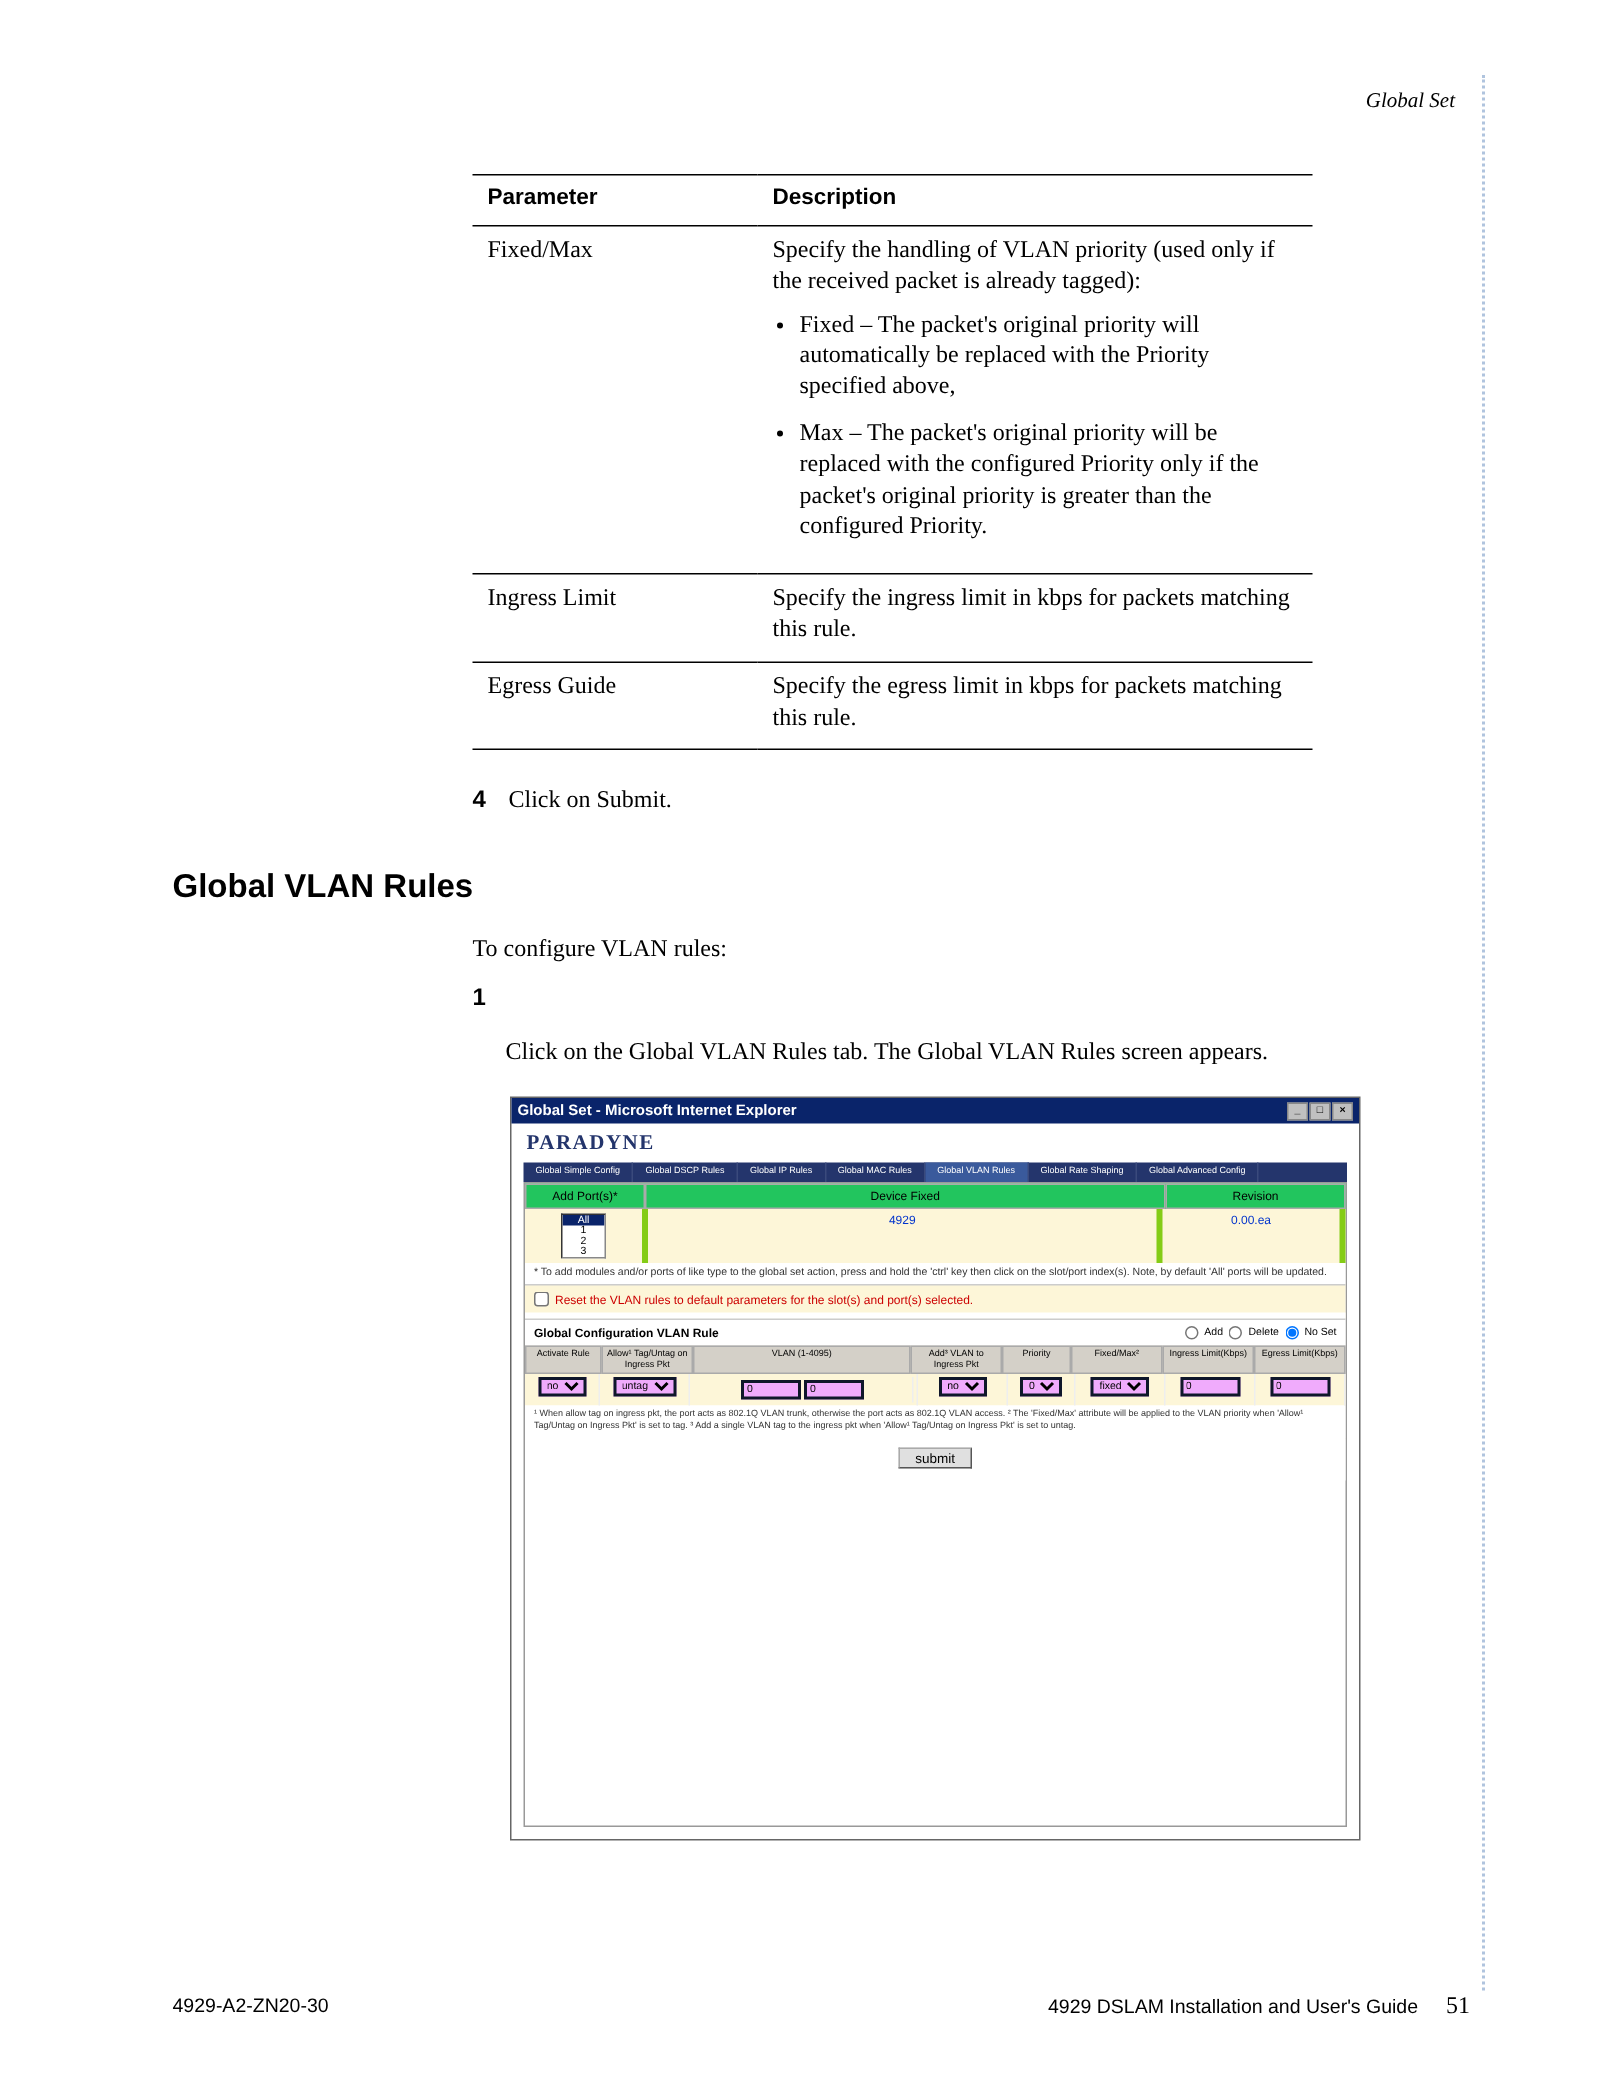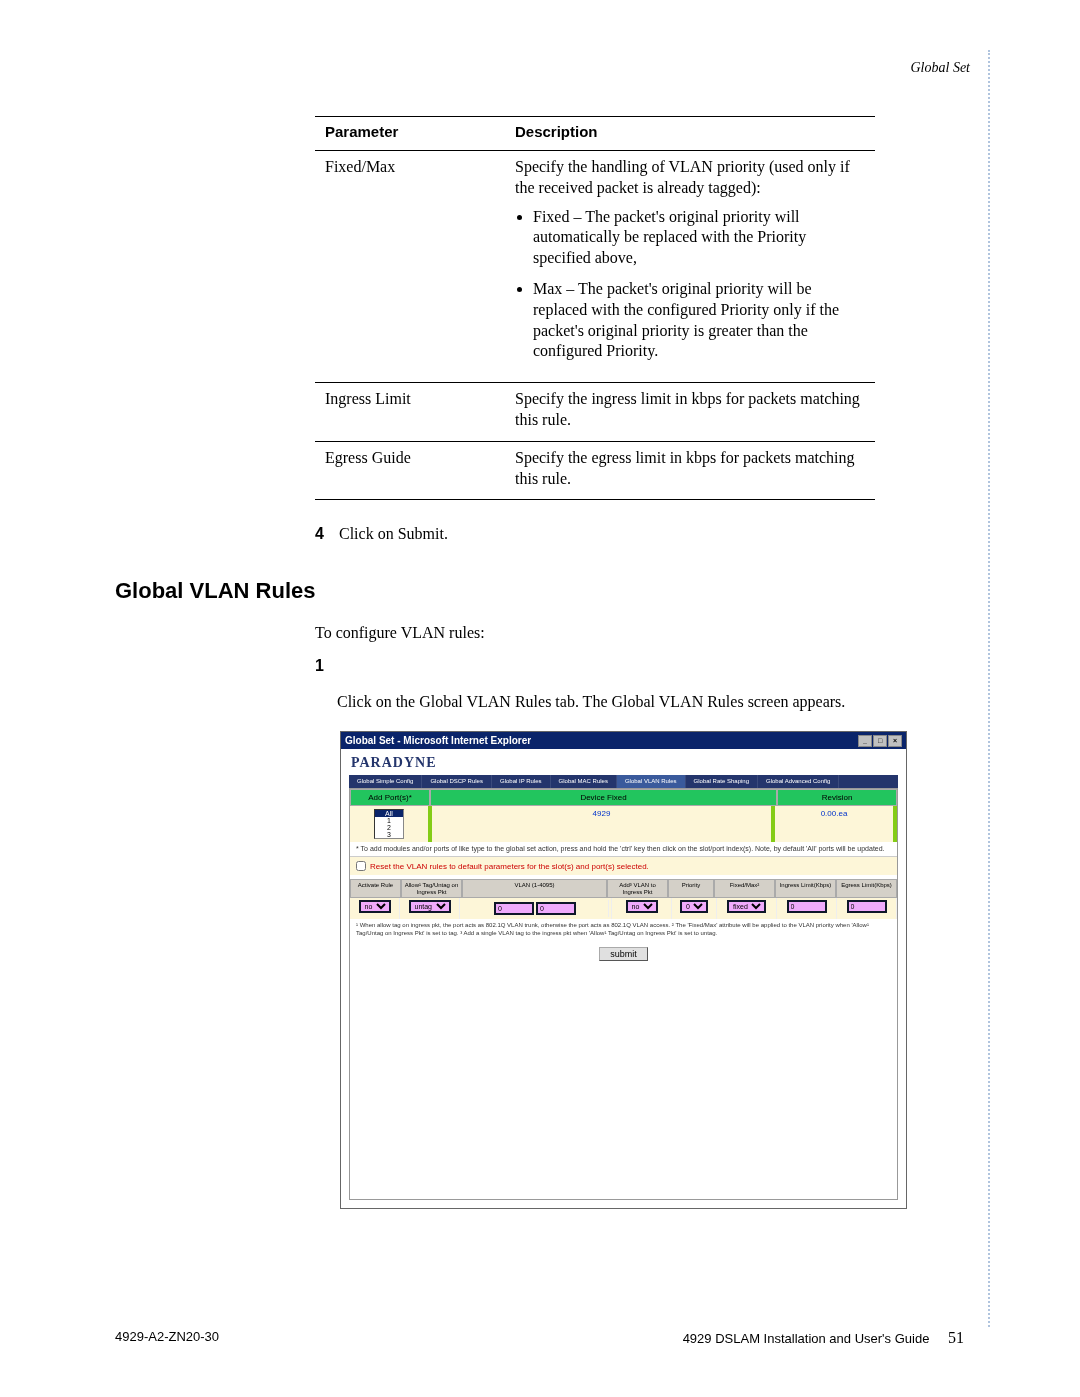--- a/index.html
+++ b/index.html
@@ -279,21 +279,21 @@
   .submit-row button {
     font-size: 9px;
     padding: 1px 10px;
     background: #e0e0e0;
     border: 1px outset #aaa;
   }
   .footer {
     position: absolute;
     bottom: 50px;
     left: 115px;
-    right: 116px;
+    right: 100px;
     display: flex;
     justify-content: space-between;
     font-family: Arial, Helvetica, sans-serif;
     font-size: 13px;
     margin-top: 24px;
   }
   .footer .page-num { font-size: 16px; font-family: "Times New Roman", serif; margin-left: 15px; }
   .whitespace-below { height: 230px; }
 </style>
 </head>
@@ -387,20 +387,31 @@
           </div>
         </div>
         <div class="cell cell-b">4929</div>
         <div class="cell cell-c">0.00.ea</div>
       </div>
       <div class="note">* To add modules and/or ports of like type to the global set action, press and hold the 'ctrl' key then click on the slot/port index(s). Note, by default 'All' ports will be updated.</div>
       <div class="reset-row">
         <input type="checkbox" style="">
         <span>Reset the VLAN rules to default parameters for the slot(s) and port(s) selected.</span>
       </div>
+      <div class="rule-title">
+        <span>Global Configuration VLAN Rule</span>
+        <span class="radios">
+          <input type="radio" style="">
+            <span>Add</span>
+          <input type="radio" style="">
+            <span>Delete</span>
+          <input type="radio" checked="" style="">
+            <span>No Set</span>
+        </span>
+      </div>
       <div class="rule-hdr">
         <div class="rc1">Activate
 Rule</div>
         <div class="rc2">Allow¹
 Tag/Untag
 on Ingress Pkt</div>
         <div class="rc3">VLAN
 (1-4095)</div>
         <div class="rc4">Add³
 VLAN to

